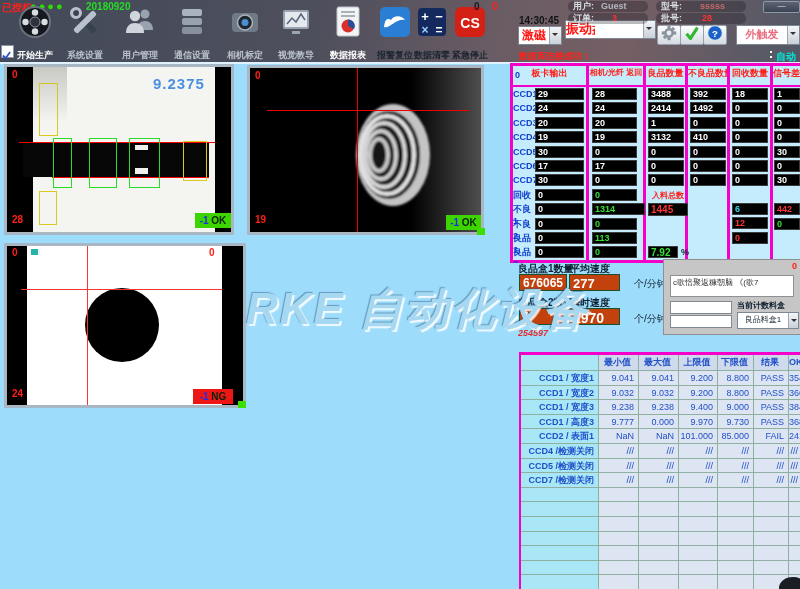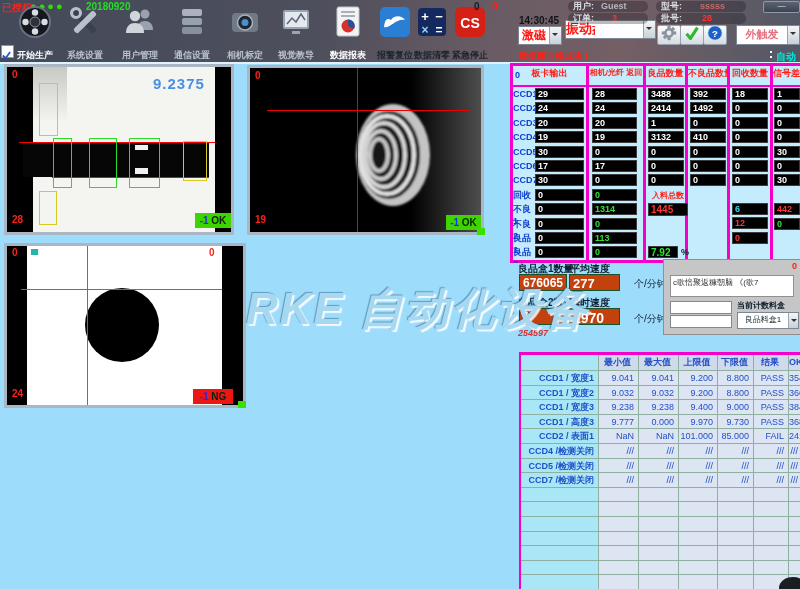--- a/index.html
+++ b/index.html
@@ -387,21 +387,21 @@
         <div class="cbox" style="left: 82px; top: 111.4px; width: 45px;">0</div>
         <div class="cbox" style="left: 138px; top: 111.4px; width: 36px;">0</div>
         <div class="cbox" style="left: 180px; top: 111.4px; width: 36px;">0</div>
         <div class="cbox" style="left: 222px; top: 111.4px; width: 36px;">0</div>
         <div class="cbox" style="left: 264px; top: 111.4px; width: 26px;">30</div>
         <div class="crow-label" style="top: 125.8px;">回收</div>
         <div class="cbox" style="left: 25px; top: 125.8px; width: 49px;">0</div>
         <div class="cbox green" style="left: 82px; top: 125.8px; width: 45px;">0</div>
         <div class="crow-label" style="top: 140.2px;">不良1</div>
         <div class="cbox" style="left: 25px; top: 140.2px; width: 49px;">0</div>
-        <div class="cbox green" style="left: 82px; top: 140.2px; width: 45px;">1314</div>
+        <div class="cbox green" style="left: 82px; top: 140.2px; width: 53px;">1314</div>
         <div class="crow-label" style="top: 154.6px;">不良2</div>
         <div class="cbox" style="left: 25px; top: 154.6px; width: 49px;">0</div>
         <div class="cbox green" style="left: 82px; top: 154.6px; width: 45px;">0</div>
         <div class="crow-label" style="top: 169px;">良品1</div>
         <div class="cbox" style="left: 25px; top: 169px; width: 49px;">0</div>
         <div class="cbox green" style="left: 82px; top: 169px; width: 45px;">113</div>
         <div class="crow-label" style="top: 183.4px;">良品2</div>
         <div class="cbox" style="left: 25px; top: 183.4px; width: 49px;">0</div>
         <div class="cbox green" style="left: 82px; top: 183.4px; width: 45px;">0</div>
       </div>

